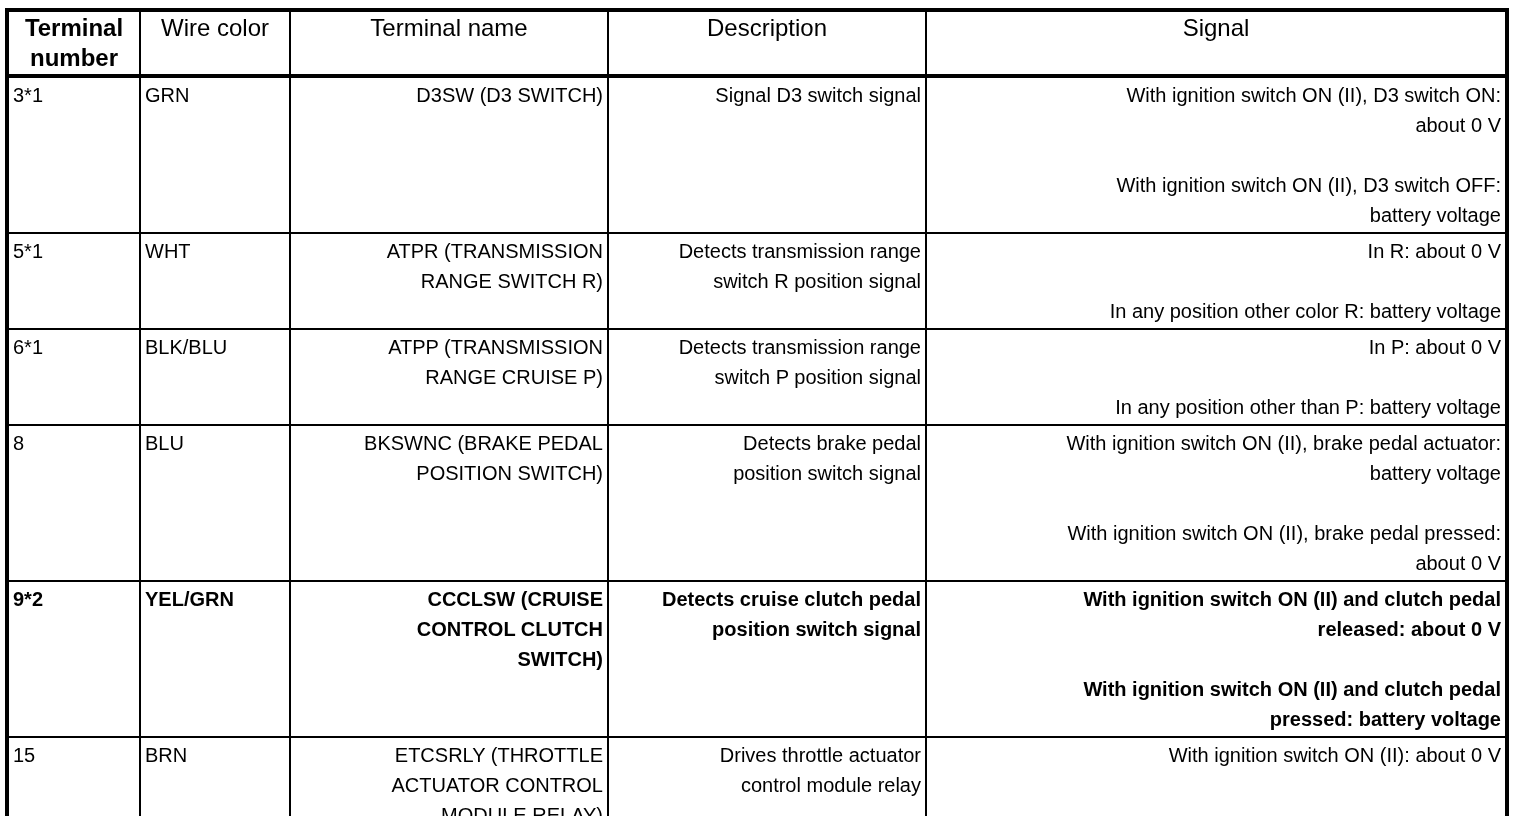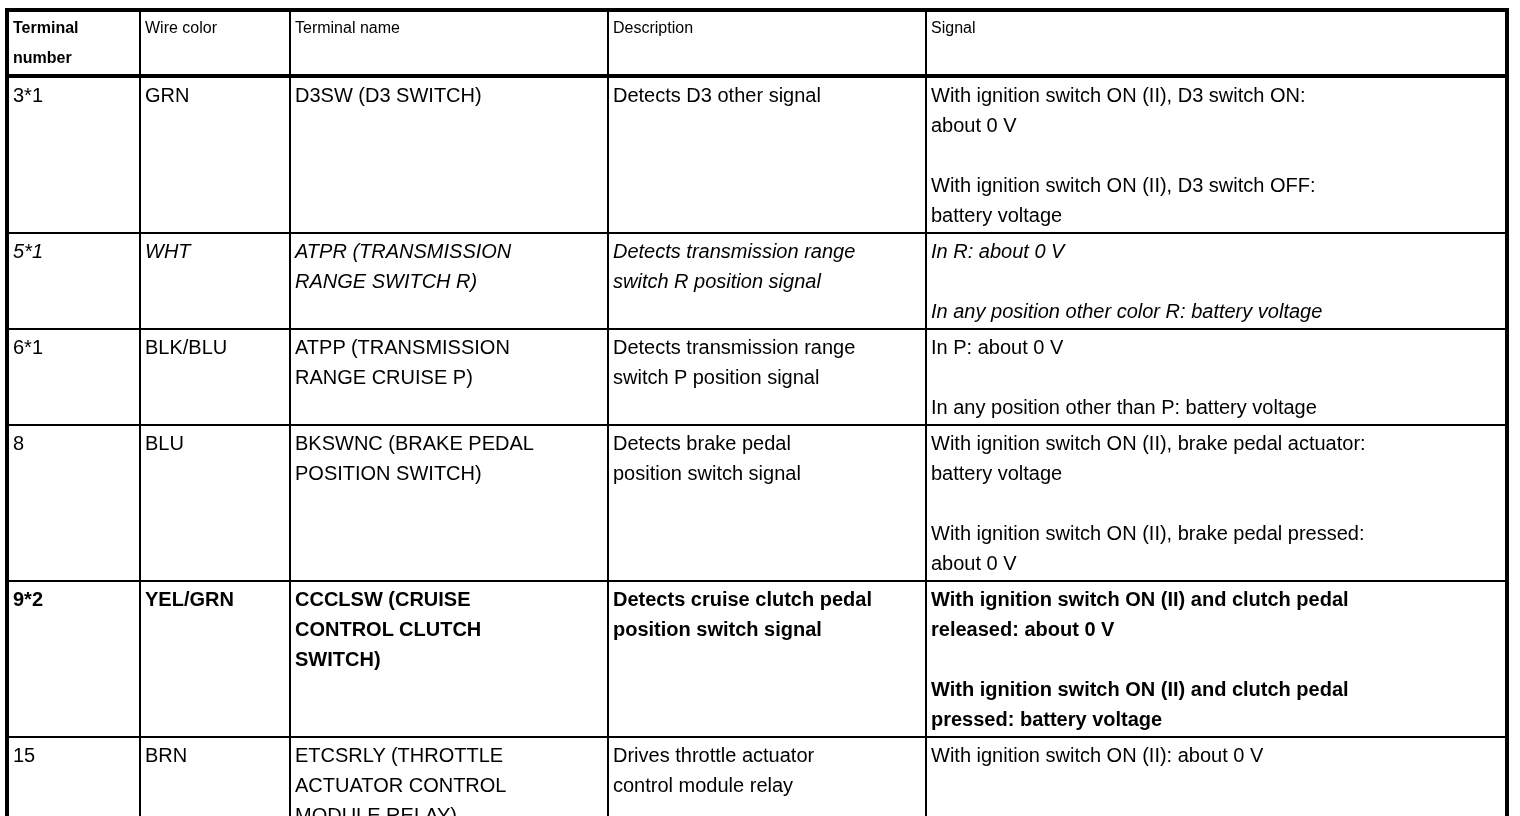--- a/index.html
+++ b/index.html
@@ -28,50 +28,50 @@
     border: 2px solid #000000;
   }
   table.terminal-table {
     border: 4px solid #000000;
   }
   table.terminal-table thead tr {
     height: 60px;
   }
   table.terminal-table thead th {
     border-bottom-width: 4px;
-    font-size: 16px;
+    font-size: 24px;
     line-height: 30px;
     font-weight: normal;
-    text-align: left;
+    text-align: center;
     vertical-align: top;
     padding: 1px 4px;
   }
   table.terminal-table thead th.col-terminal-number {
     font-weight: bold;
   }
   table.terminal-table td {
     font-size: 20px;
     line-height: 30px;
     vertical-align: top;
     padding: 2px 4px;
   }
   td.c-num, td.c-wire {
   }
   td.c-name, td.c-desc, td.c-sig {
-    text-align: left;
+    text-align: right;
   }
   .para {
     white-space: pre-line;
   }
   .para + .para {
     margin-top: 30px; 
   }
   
   tbody tr:nth-child(1) { height: 151px; }
-  tbody tr:nth-child(2) { height: 90px; font-style: italic;  }
+  tbody tr:nth-child(2) { height: 90px;  }
   tbody tr:nth-child(3) { height: 92px;  }
   tbody tr:nth-child(4) { height: 150px; }
   tbody tr:nth-child(5) { height: 152px; font-weight: bold; }
   tbody tr:nth-child(6) { height: 93px;  }
   
   col.w-num  { width: 133px; }
   col.w-wire { width: 150px; }
   col.w-name { width: 318px; }
   col.w-desc { width: 318px; }
   col.w-sig  { width: 581px; }
@@ -112,21 +112,21 @@
           <td class="c-num">
             <div class="para">3*1</div>
           </td>
           <td class="c-wire">
             <div class="para">GRN</div>
           </td>
           <td class="c-name">
             <div class="para">D3SW (D3 SWITCH)</div>
           </td>
           <td class="c-desc">
-            <div class="para">Detects D3 other signal</div>
+            <div class="para">Signal D3 switch signal</div>
           </td>
           <td class="c-sig">
             <div class="para">With ignition switch ON (II), D3 switch ON:
 about 0 V</div>
             <div class="para">With ignition switch ON (II), D3 switch OFF:
 battery voltage</div>
           </td>
         </tr>
         <tr>
           <td class="c-num">

